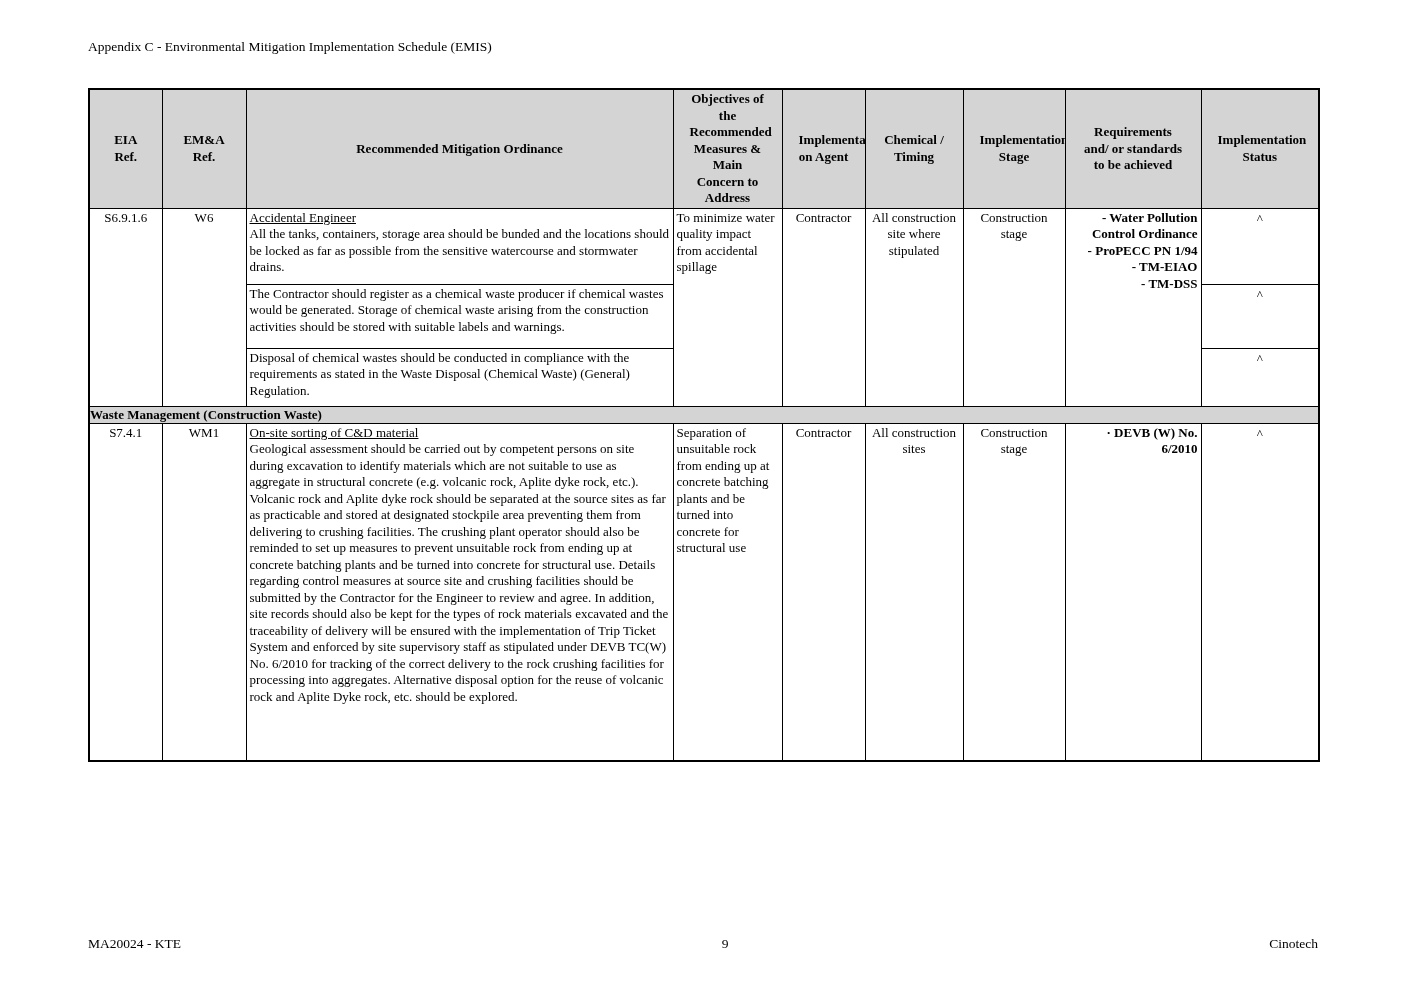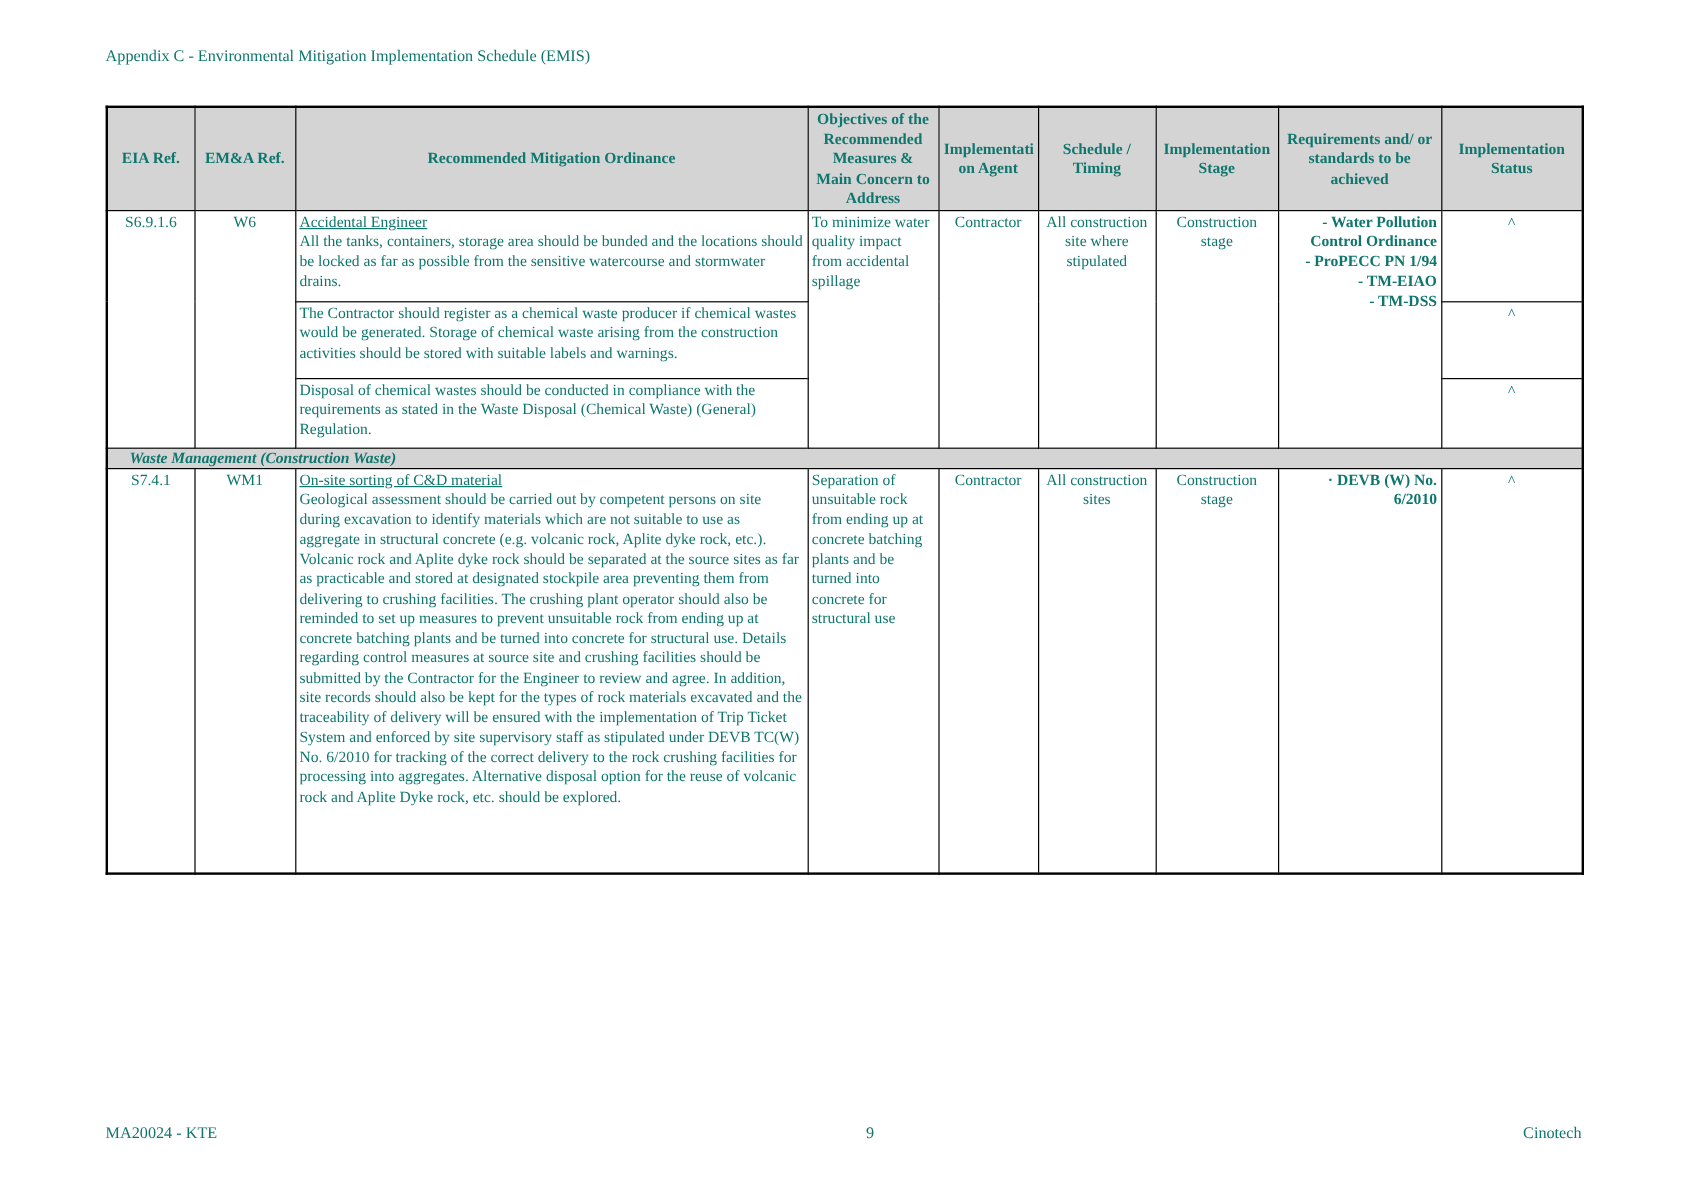--- a/index.html
+++ b/index.html
@@ -2,21 +2,21 @@
 <html><head>
 <meta charset="utf-8">
 <style>
   * { box-sizing: border-box; }
   html, body { margin: 0; padding: 0; background: #ffffff; }
   .page {
     position: relative;
     width: 1403px;
     height: 992px;
     background: #ffffff;
-    color: #0f766e;
+    color: #000000;
     font-family: "Liberation Serif", serif;
     overflow: hidden;
   }
   .doc-header {
     position: absolute;
     left: 88px;
     top: 39px;
     font-size: 13.5px;
     white-space: nowrap;
   }
@@ -35,33 +35,32 @@
     padding: 1px 3px;
     font-size: 13px;
     line-height: 16.5px;
     overflow: hidden;
   }
   .emis th {
     background: #d4d4d4;
     font-weight: bold;
     vertical-align: middle;
     text-align: center;
-    padding: 1px 4px;
+    padding: 1px 16px;
   }
   .emis th.prewrap { white-space: pre-line; }
   td.al-c { text-align: center; }
   td.al-l { text-align: left; }
   .u { text-decoration: underline; }
   tr.section-row td {
     background: #d4d4d4;
     font-weight: bold;
-    padding: 0 18px;
+    padding: 0 0;
     line-height: 16px;
     vertical-align: middle;
-    font-style: italic;
   }
   td.status-cell { text-align: center; font-size: 13px; padding-top: 2px; }
   .req-item { text-align: right; font-weight: bold; }
   .doc-footer {
     position: absolute;
     left: 88px;
     top: 936px;
     width: 1230px;
     display: flex;
     justify-content: space-between;
@@ -90,21 +89,21 @@
       <col style="width:118px">
     </colgroup>
     <thead>
       <tr style="height:84px;">
         <th>EIA Ref.</th>
         <th>EM&amp;A Ref.</th>
         <th>Recommended Mitigation Ordinance</th>
         <th>Objectives of the Recommended Measures &amp; Main Concern to Address</th>
         <th class="prewrap">Implementati
 on Agent</th>
-        <th>Schedule / Timing</th>
+        <th>Chemical / Timing</th>
         <th>Implementation Stage</th>
         <th>Requirements and/ or standards to be achieved</th>
         <th>Implementation Status</th>
       </tr>
     </thead>
     <tbody>
 
       <tr style="height:76px;">
         <td class="al-c" rowspan="3">S6.9.1.6</td>
         <td class="al-c" rowspan="3">W6</td>

